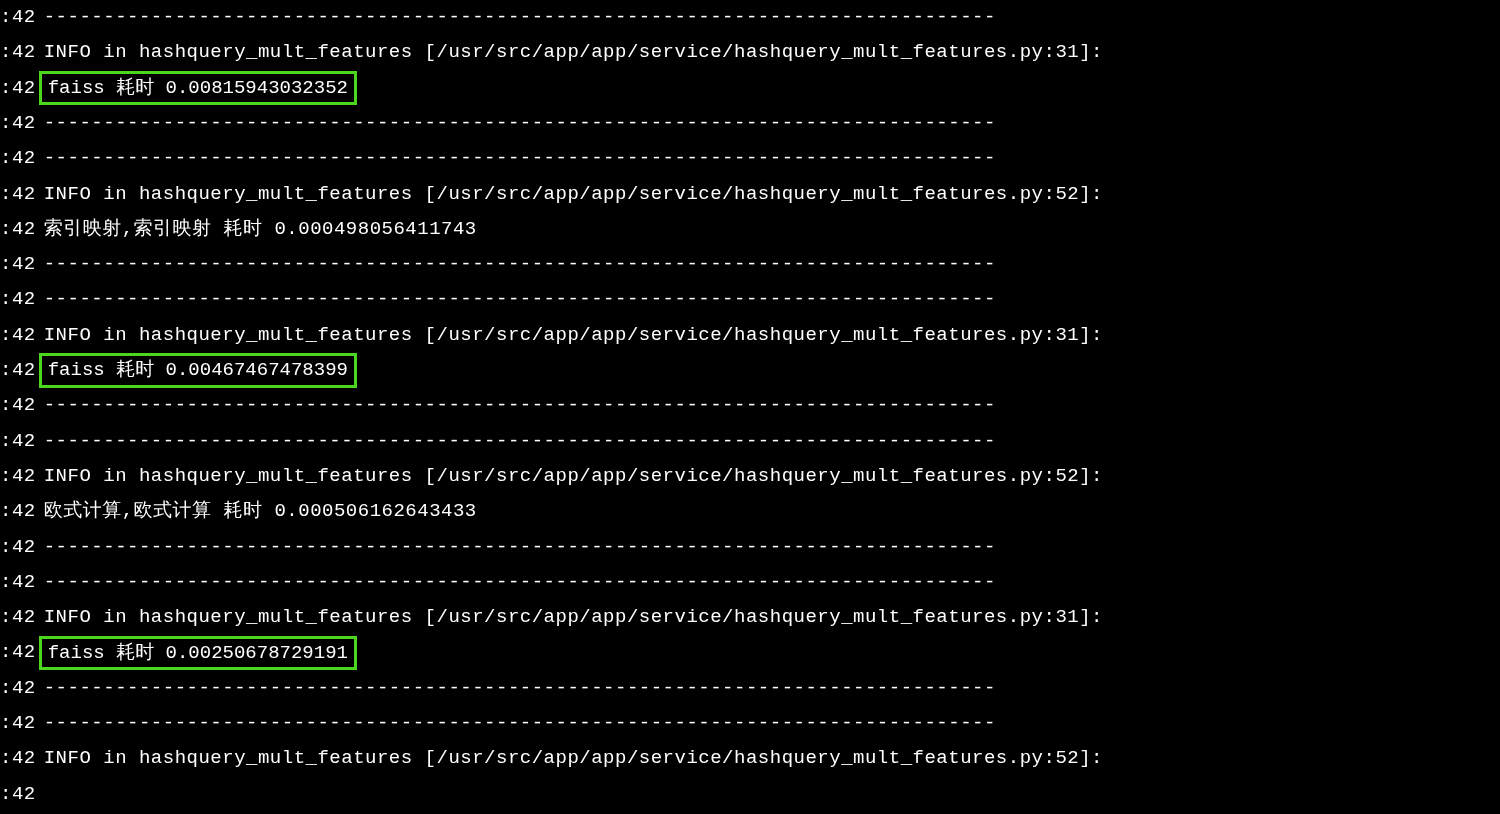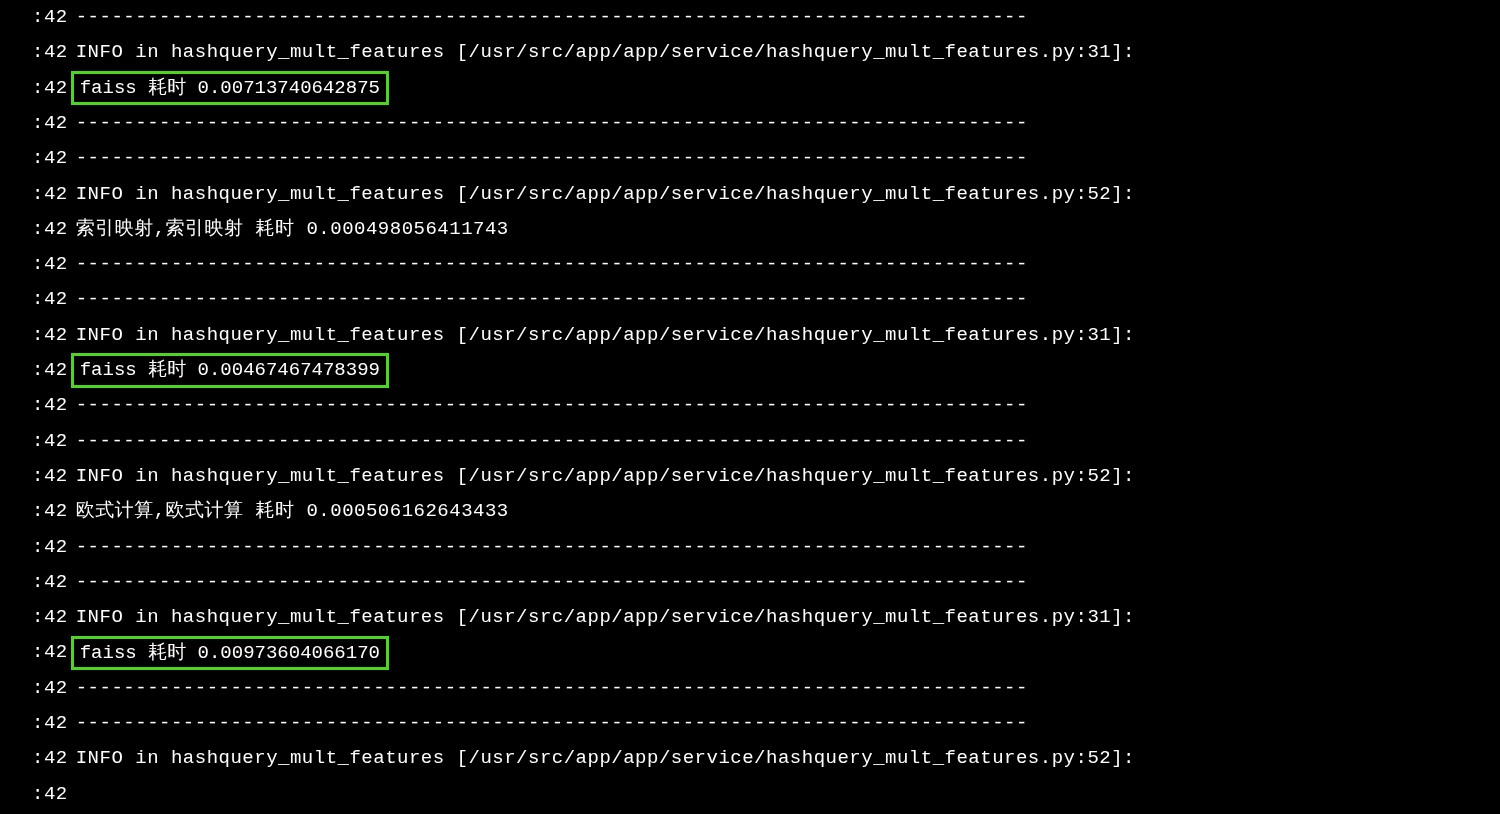--- a/index.html
+++ b/index.html
@@ -18,21 +18,20 @@
       overflow: hidden;
       white-space: nowrap;
     }
     .terminal {
       padding: 0;
     }
     .line {
       display: flex;
       align-items: center;
       height: 35.3px;
-      padding-left: 32px;
     }
     .timestamp {
       color: #ffffff;
       padding-right: 0;
       letter-spacing: 0.5px;
     }
     .content {
       color: #ffffff;
       letter-spacing: 0.5px;
       padding-left: 8px;
@@ -55,21 +54,21 @@
     <span class="content">--------------------------------------------------------------------------------</span>
   </div>
 
   <div class="line">
     <span class="timestamp">:42</span>
     <span class="content">INFO in hashquery_mult_features [/usr/src/app/app/service/hashquery_mult_features.py:31]:</span>
   </div>
 
   <div class="line">
     <span class="timestamp">:42</span>
-    <span class="highlight-box">faiss 耗时 0.00713740642875</span>
+    <span class="highlight-box">faiss 耗时 0.00815943032352</span>
   </div>
 
   <div class="line">
     <span class="timestamp">:42</span>
     <span class="content">--------------------------------------------------------------------------------</span>
   </div>
 
   <div class="line">
     <span class="timestamp">:42</span>
     <span class="content">--------------------------------------------------------------------------------</span>
@@ -135,21 +134,21 @@
     <span class="content">--------------------------------------------------------------------------------</span>
   </div>
 
   <div class="line">
     <span class="timestamp">:42</span>
     <span class="content">INFO in hashquery_mult_features [/usr/src/app/app/service/hashquery_mult_features.py:31]:</span>
   </div>
 
   <div class="line">
     <span class="timestamp">:42</span>
-    <span class="highlight-box">faiss 耗时 0.00973604066170</span>
+    <span class="highlight-box">faiss 耗时 0.00250678729191</span>
   </div>
 
   <div class="line">
     <span class="timestamp">:42</span>
     <span class="content">--------------------------------------------------------------------------------</span>
   </div>
 
   <div class="line">
     <span class="timestamp">:42</span>
     <span class="content">--------------------------------------------------------------------------------</span>

